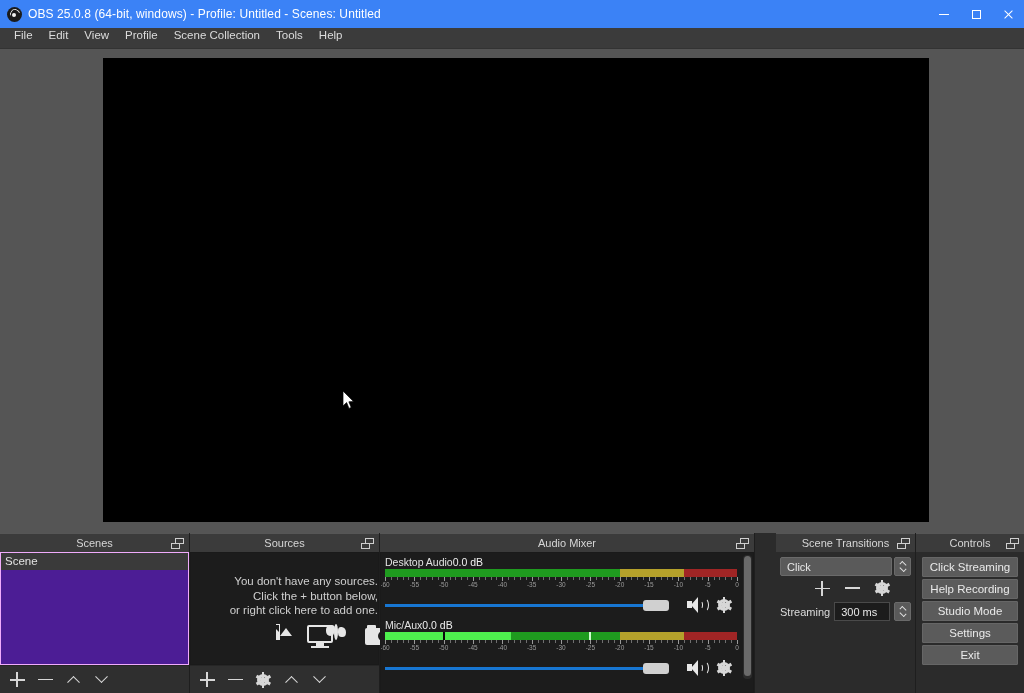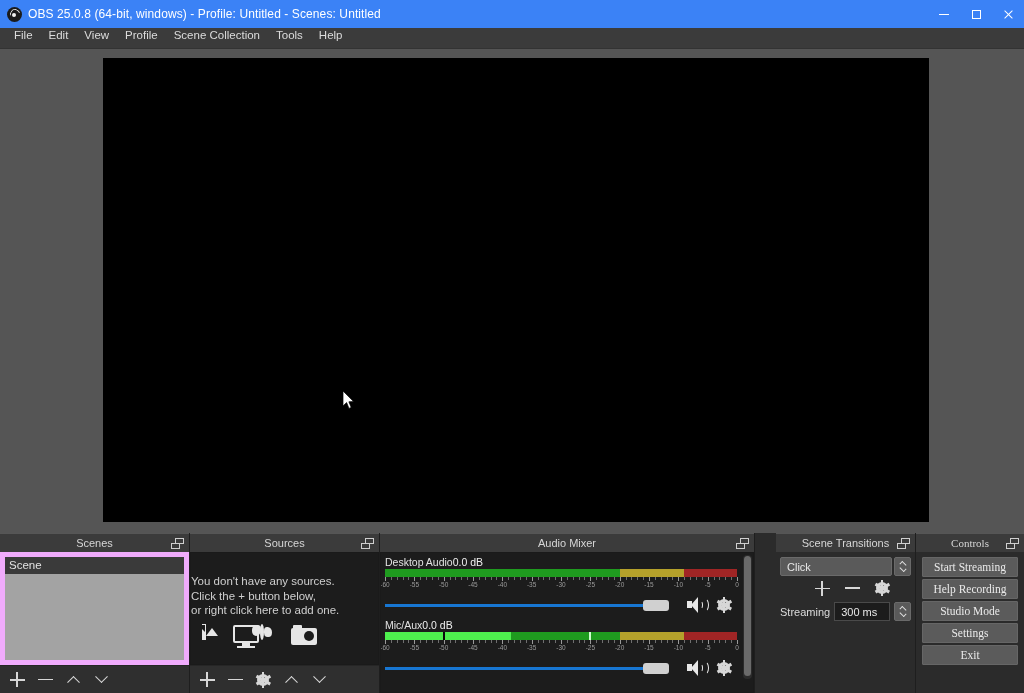--- a/index.html
+++ b/index.html
@@ -68,21 +68,21 @@
     display:flex; align-items:center; justify-content:center;
     font-size:11px; color:#d6d6d6; border-top:1px solid #565656;
   }
   .dock-icon { position:absolute; right:5px; top:4px; width:13px; height:11px; }
   .dk-r1 { position:absolute; right:0; top:0; width:9px; height:6px; border:1.4px solid #cfcfcf; background:#3b3b3b; }
   .dk-r2 { position:absolute; left:0; bottom:0; width:9px; height:6px; border:1.4px solid #cfcfcf; background:#3b3b3b; }
   .dock-body { flex:1 1 auto; position:relative; min-height:0; }
 
   
   .scenes-dock { width:190px; }
-  .scene-list { background:#a3a3a3; height:calc(100% - 28px); border:5px solid #f0abfc; }
+  .scene-list { background:#4c1d95; height:calc(100% - 28px); border:1px solid #f0abfc; }
   .scene-row {
     height:17px; line-height:17px; padding-left:4px; font-size:11.5px; color:#e2e2e2;
     background:#3a3a3a;
   }
   .toolstrip {
     height:28px; flex:0 0 28px; background:#2f2f2f; display:flex; align-items:center;
     padding-left:4px; gap:2px; border-top:1px solid #262626;
   }
   .tsbtn {
     width:26px; height:24px; display:flex; align-items:center; justify-content:center;
@@ -101,21 +101,21 @@
     border:3.2px solid currentColor;
   }
   .ic-gear .sp { position:absolute; left:5.6px; top:-1px; width:2.8px; height:16px; background:currentColor; }
   .ic-gear .sp:nth-child(3) { transform:rotate(60deg); }
   .ic-gear .sp:nth-child(4) { transform:rotate(120deg); }
 
   
   .sources-dock { width:190px; }
   .sources-empty {
     background:#1c1c1c; height:calc(100% - 28px); border:1px solid #1a1a1a;
-    display:flex; flex-direction:column; align-items:flex-start; justify-content:center;
+    display:flex; flex-direction:column; align-items:flex-end; justify-content:center;
     color:#cfcfcf; font-size:11.5px; line-height:14.5px; text-align:center; padding-top:4px;
   }
   .src-icons { display:flex; gap:3px; margin-top:7px; color:#e6e6e6; }
   .si { width:26px; height:22px; position:relative; }
   
   .si-img { border:2px solid currentColor; width:20px; height:24px; position:relative; overflow:hidden; }
   .si-img::before {
     content:""; position:absolute; right:-1px; top:-1px; border-width:0 7px 7px 0;
     border-style:solid; border-color:transparent #1c1c1c transparent transparent;
   }
@@ -196,21 +196,21 @@
   .sp-ar.dn { transform:rotate(-135deg) translate(1px,1px); }
   .trans-tools { display:flex; justify-content:flex-end; align-items:center; gap:4px; height:24px; padding-right:16px; }
   .dur-row { display:flex; align-items:center; gap:4px; margin-top:2px; }
   .dur-label { font-size:11px; color:#dcdcdc; }
   .dur-field {
     flex:1 1 auto; height:19px; background:#1c1c1c; border:1px solid #4a4a4a;
     display:flex; align-items:center; padding-left:6px; font-size:11px; color:#e8e8e8;
   }
 
   
-  .ctrl-dock { flex:1 1 auto;font-family:Liberation Serif, serif; }
+  .ctrl-dock { flex:1 1 auto; }
   .ctrl-body { padding:5px 6px 0 6px; display:flex; flex-direction:column; gap:2px; }
   .ctrl-btn {
     height:20px; background:#5b5b5b; border:1px solid #666; border-radius:1px;
     display:flex; align-items:center; justify-content:center;
     font-size:11.5px; color:#eaeaea;
   }
 
   
   .cursor { position:absolute; left:343px; top:391px; width:12px; height:19px; pointer-events:none; }
 </style>
@@ -612,21 +612,21 @@
 
     <div class="dock ctrl-dock">
       <div class="dock-title">
         <span>Controls</span>
         <span class="dock-icon">
             <i class="dk-r1"></i>
             <i class="dk-r2"></i>
           </span>
       </div>
       <div class="dock-body ctrl-body">
-        <div class="ctrl-btn">Start Streaming</div>
+        <div class="ctrl-btn">Click Streaming</div>
         <div class="ctrl-btn">Help Recording</div>
         <div class="ctrl-btn">Studio Mode</div>
         <div class="ctrl-btn">Settings</div>
         <div class="ctrl-btn">Exit</div>
       </div>
     </div>
 
   </div>
 
   <svg class="cursor" viewBox="0 0 12 19" style="left: 343px; top: 391px;">

